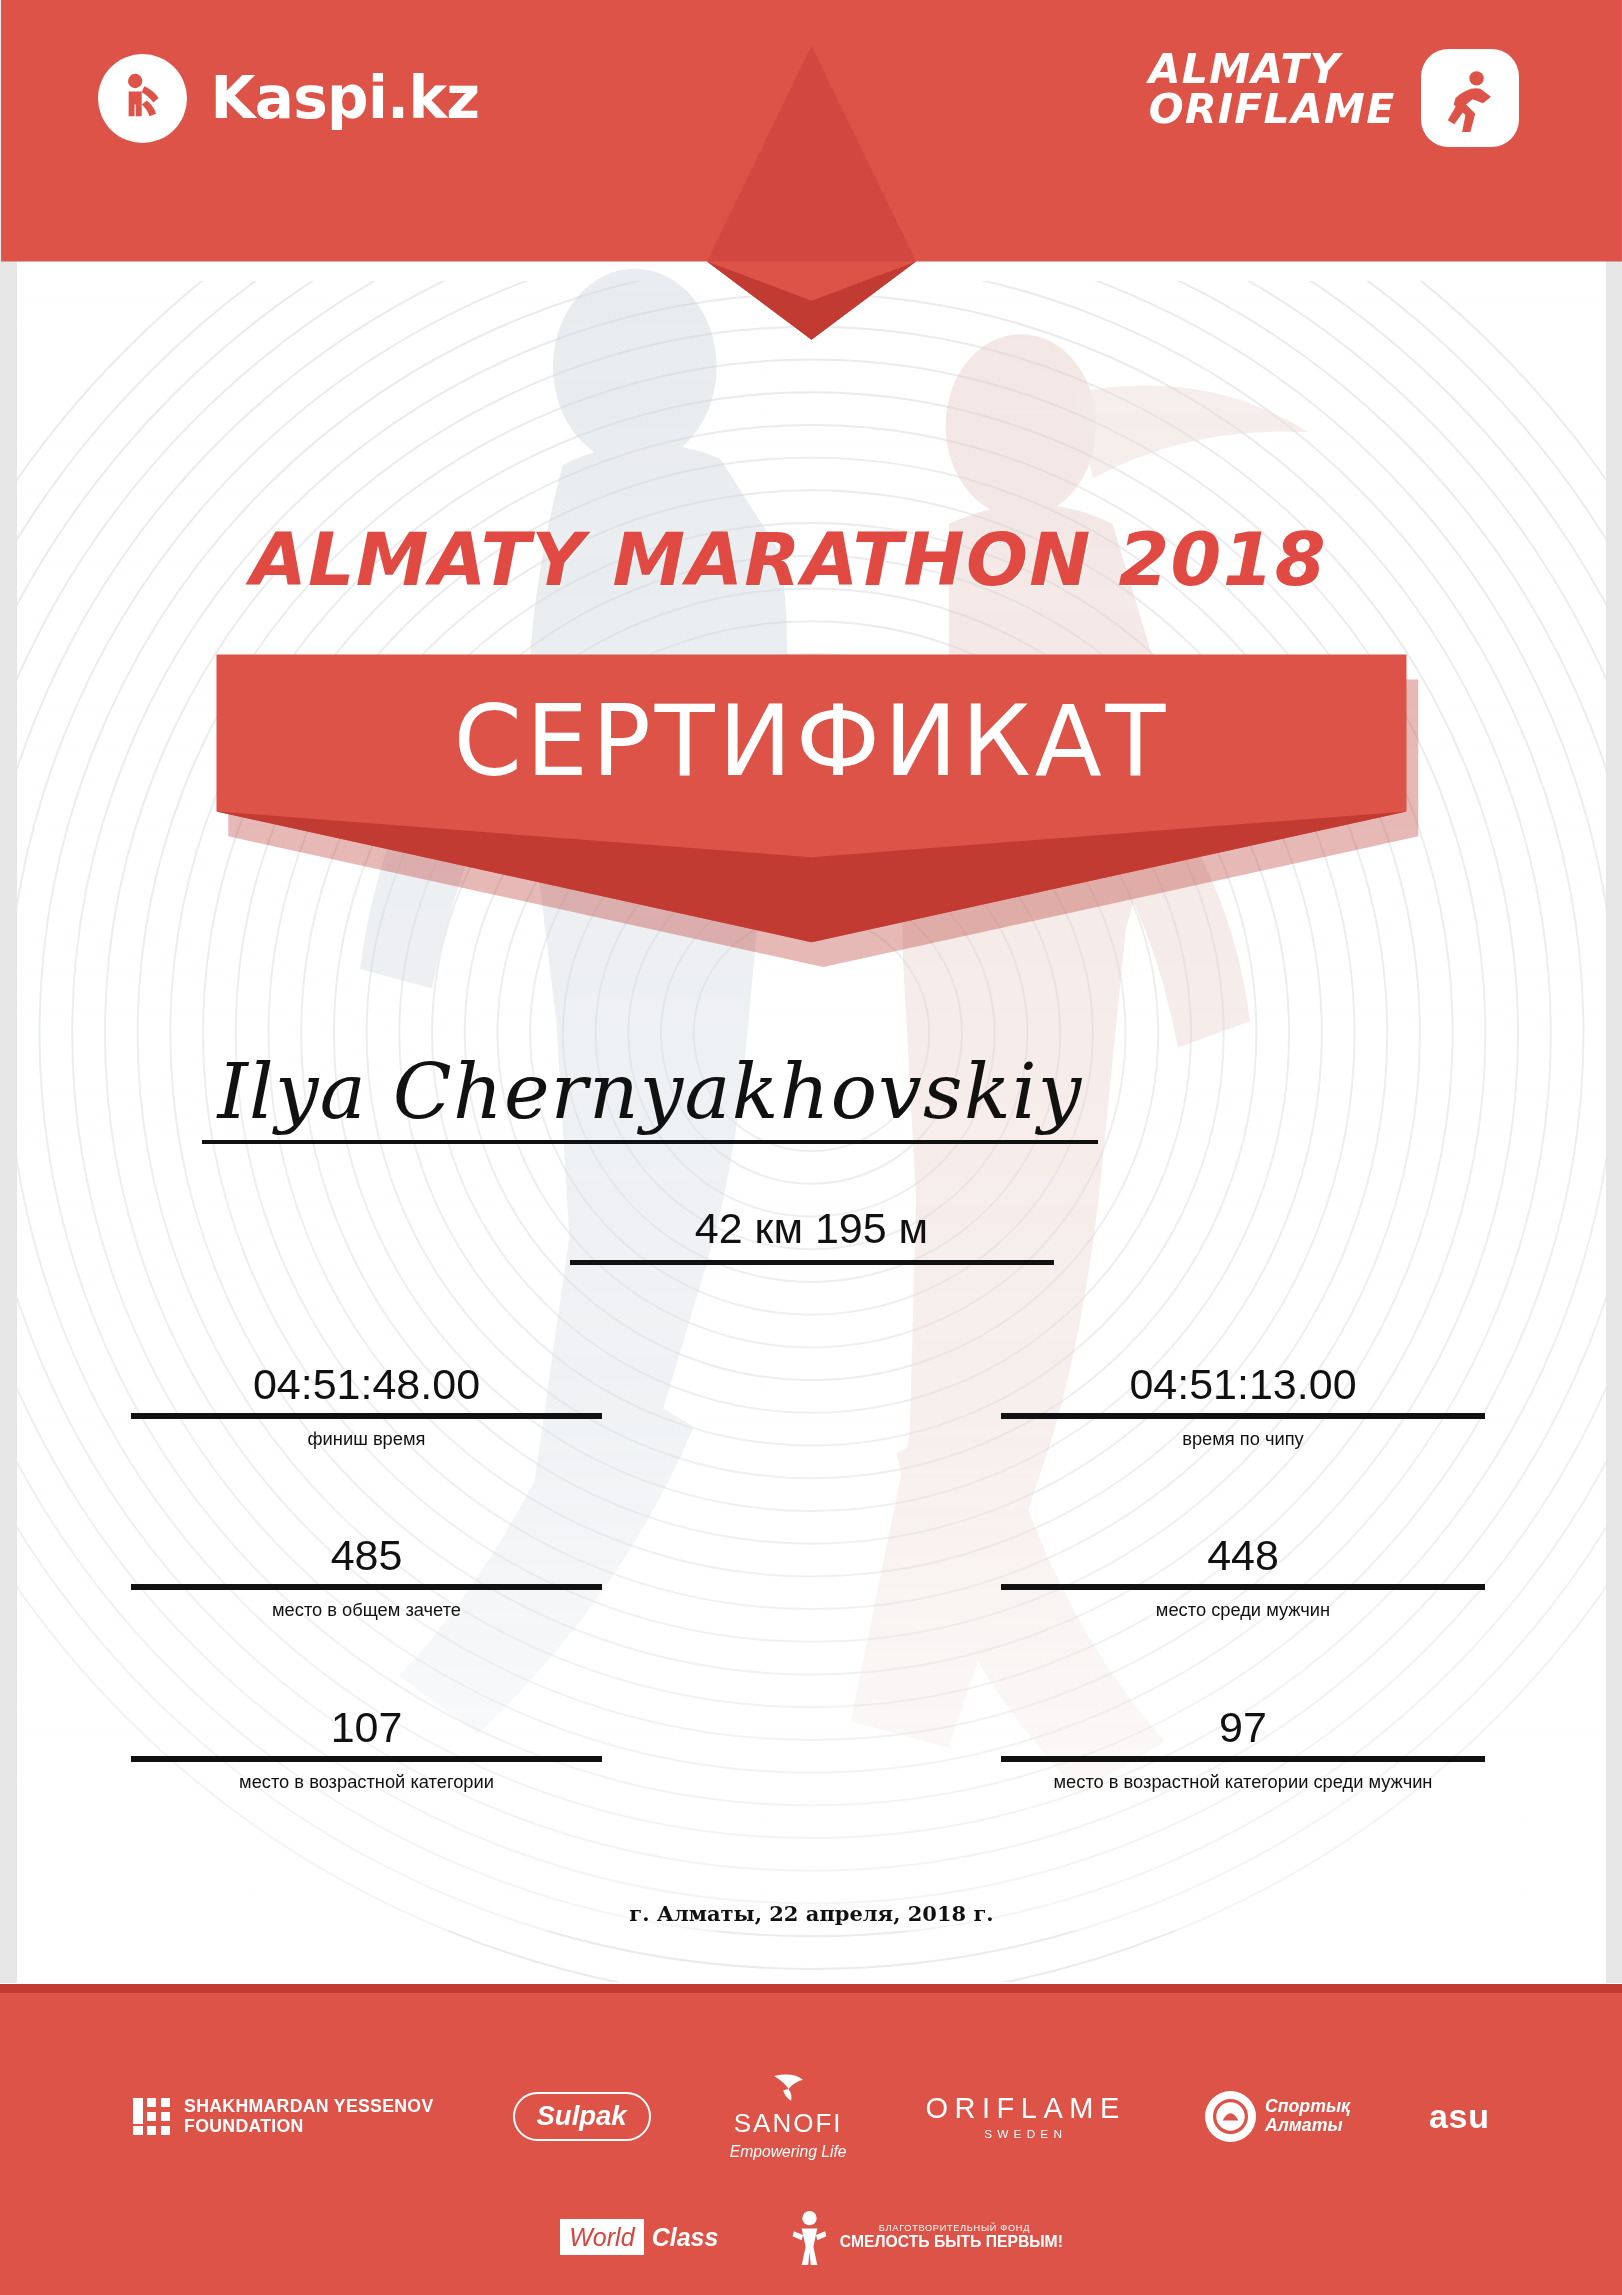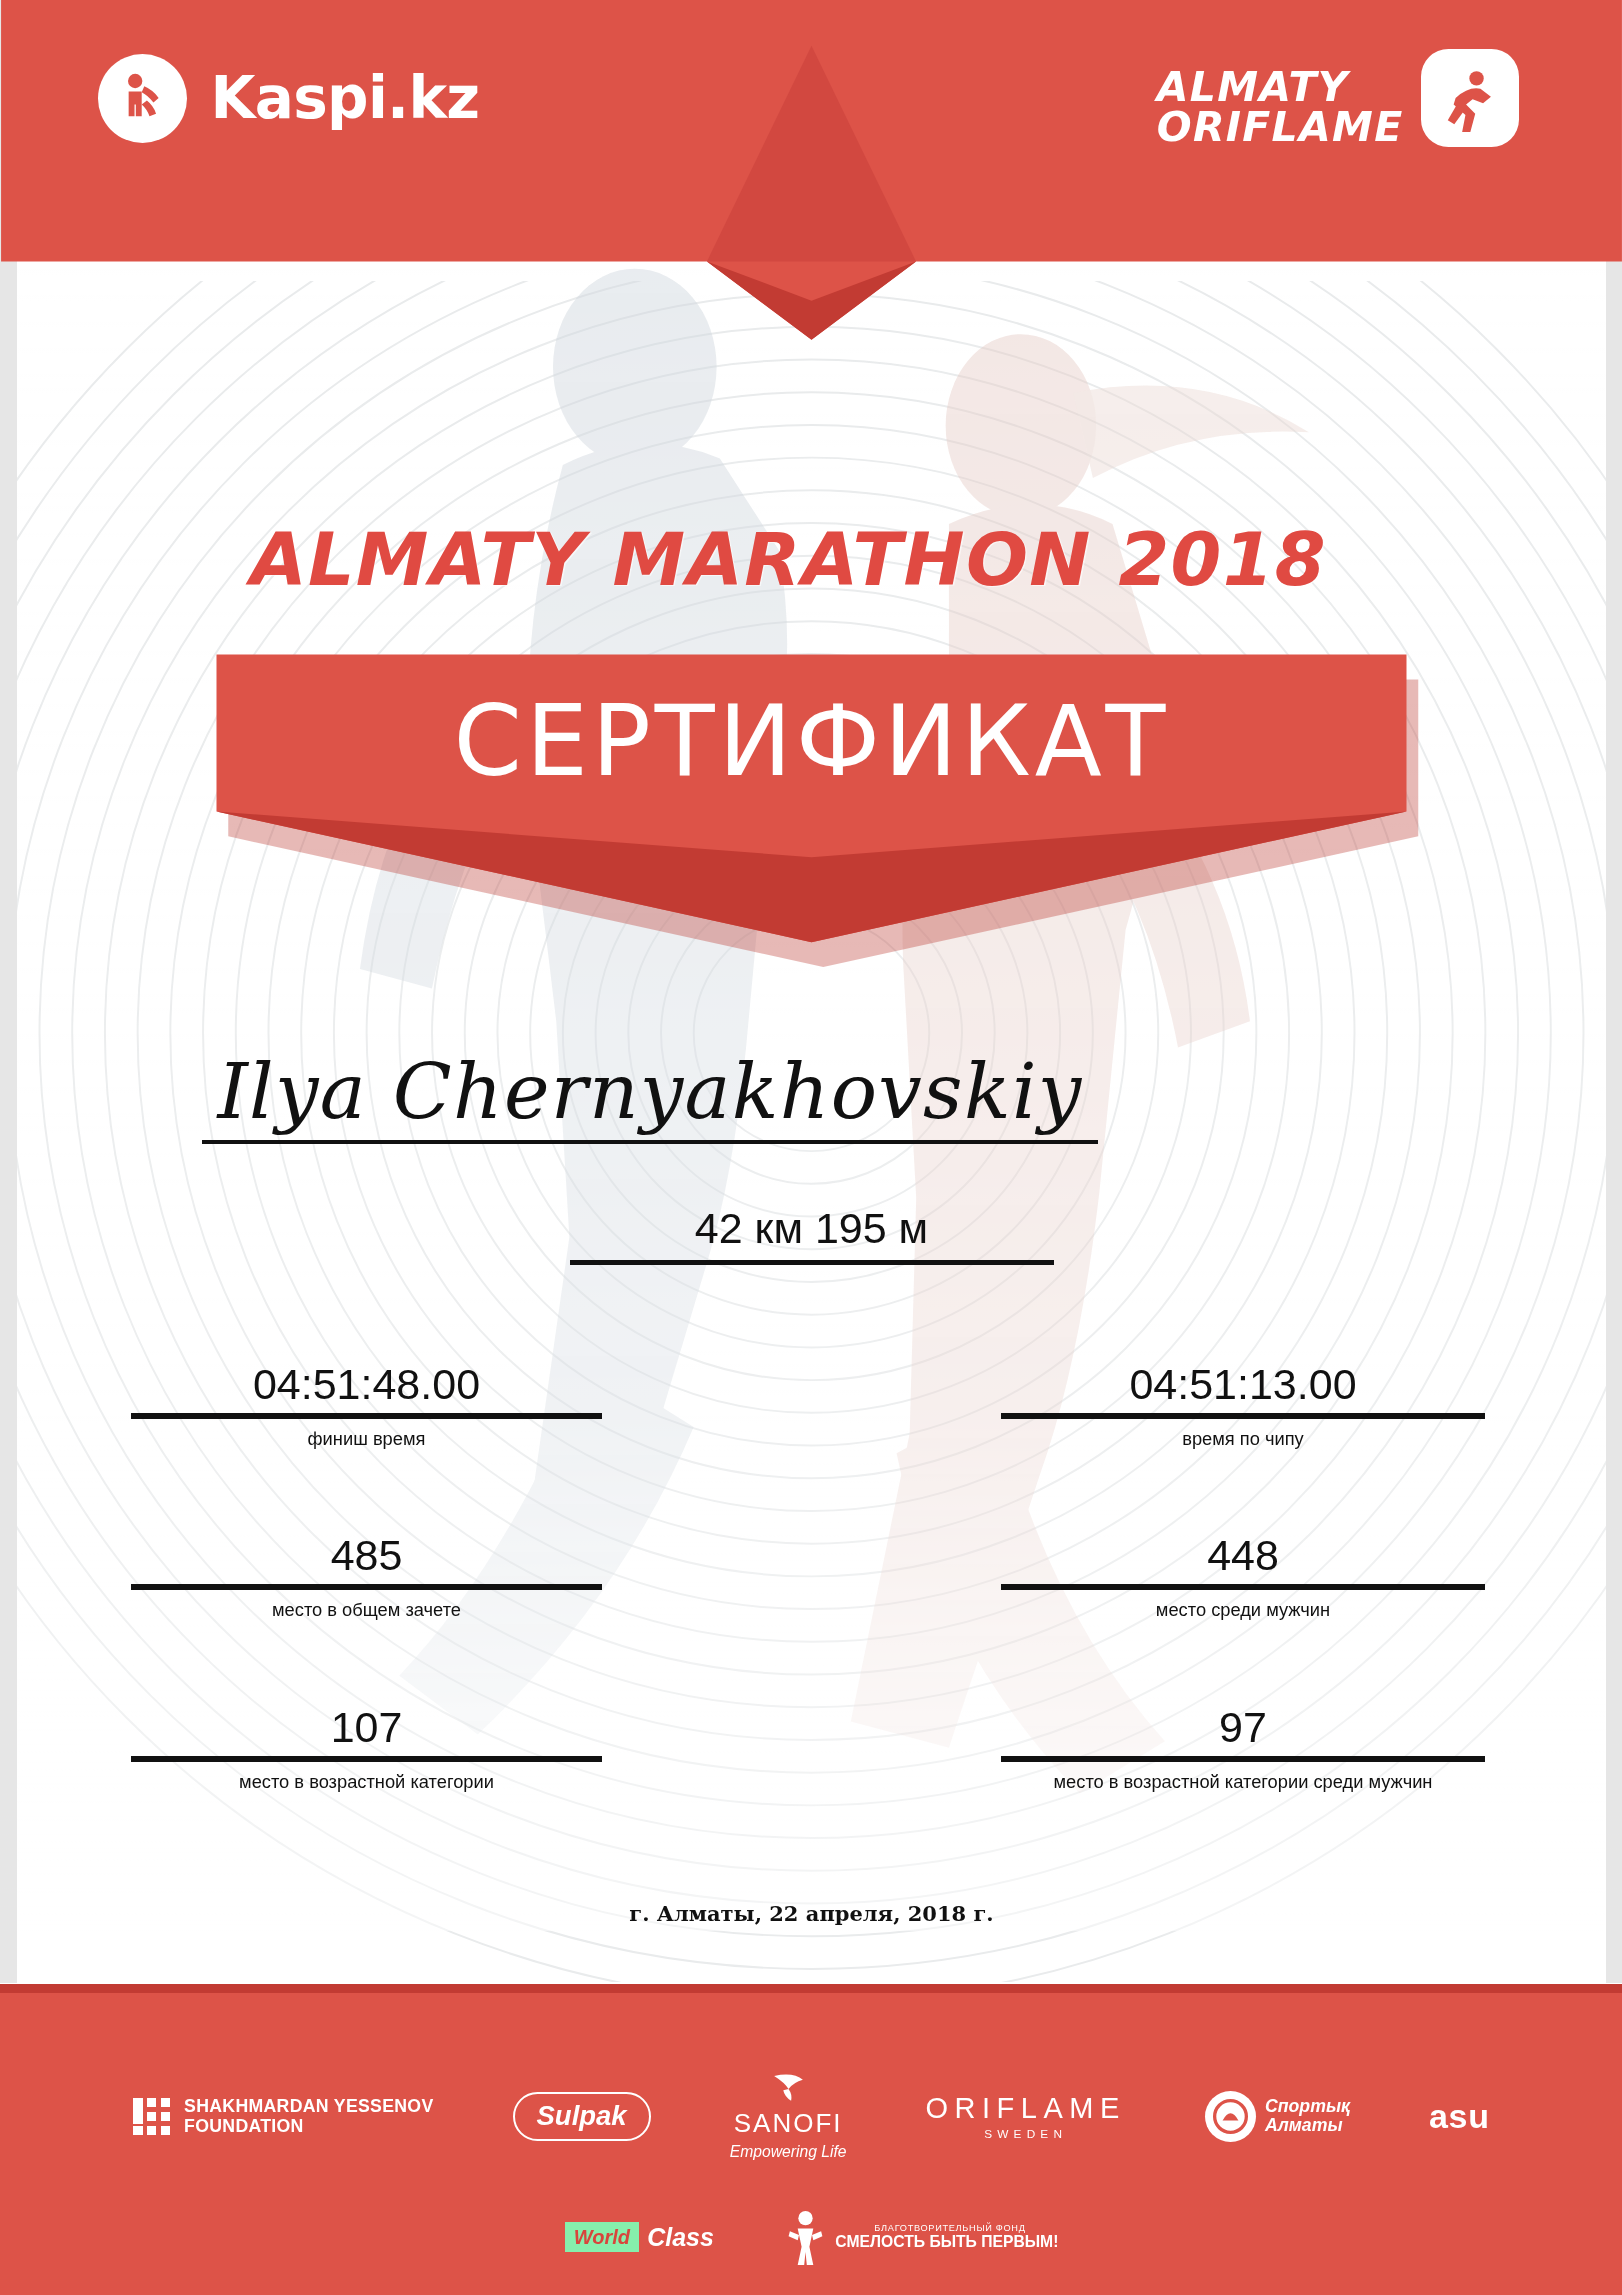--- a/index.html
+++ b/index.html
@@ -91,22 +91,22 @@
   .am-logo {
     display: flex;
     flex-direction: column;
     align-items: flex-end;
     gap: 2.6px;
     position: relative;
     padding-right: 6.5px;
   }
   .am-logo-row {
     display: flex;
-    align-items: flex-end;
-    gap: 17px;
+    align-items: flex-start;
+    gap: 25px;
   }
   .am-text {
     display: flex;
     flex-direction: column;
     align-items: flex-start;
     line-height: 0.98;
   }
   .am-text .l1, .am-text .l2 {
     font-family: "DejaVu Sans", sans-serif;
     font-weight: bold;
@@ -307,22 +307,22 @@
     width: 51px; height: 51px; border-radius: 50%;
     background: #ffffff;
     display: flex; align-items: center; justify-content: center;
   }
   .sp-sport .txt { font-size: 17.7px; font-weight: bold; font-style: italic; line-height: 1.1; }
   .sp-asu .aname { font-size: 34px; font-weight: bold; letter-spacing: 0.7px; }
   .sp-worldclass .wc {
     display: flex; align-items: center;
   }
   .sp-worldclass .w1 {
-    background:#86efac; color:#d8453c; font-weight:bold; font-style:italic;
-    font-size: 20px; padding: 3.9px 9.2px;
+    background:#ffffff; color:#d8453c; font-weight:normal; font-style:italic;
+    font-size: 25px; padding: 3.9px 9.2px;
   }
   .sp-worldclass .w2 {
     color:#ffffff; font-weight:bold; font-style:italic; font-size:25px; padding-left:7.9px;
   }
   .sp-fund { gap: 10.5px; }
   .sp-fund .fico {
     width: 39px; height: 56px;
   }
   .sp-fund .ftxt { display:flex; flex-direction:column; line-height:1.1; }
   .sp-fund .f1 { font-size: 9.2px; letter-spacing: 0.7px; margin-left: 39px; }

